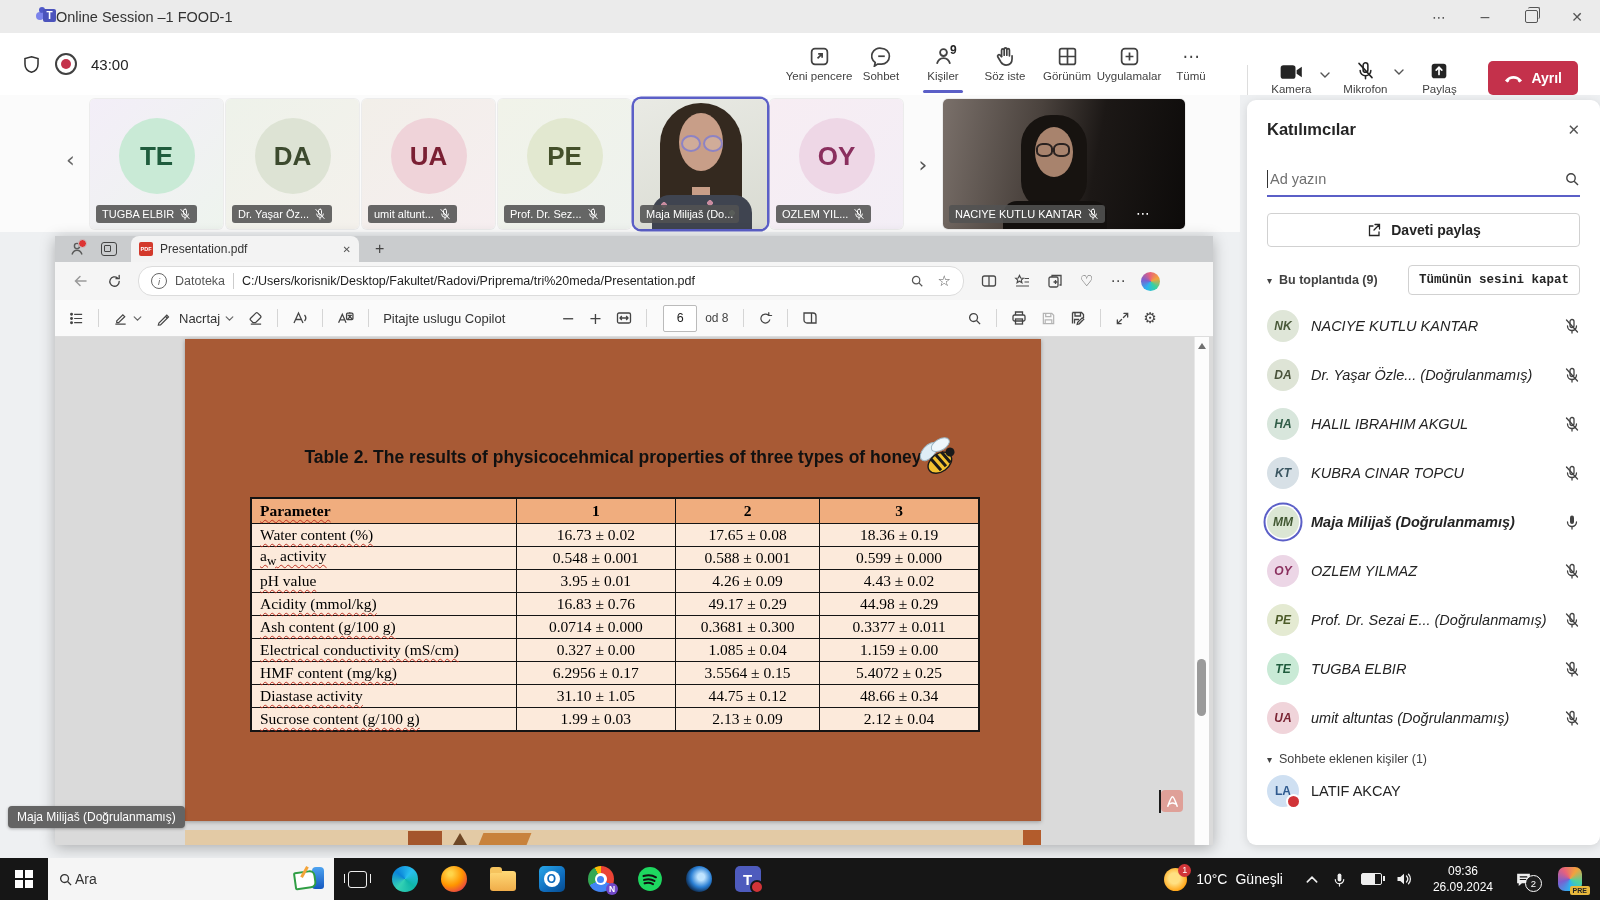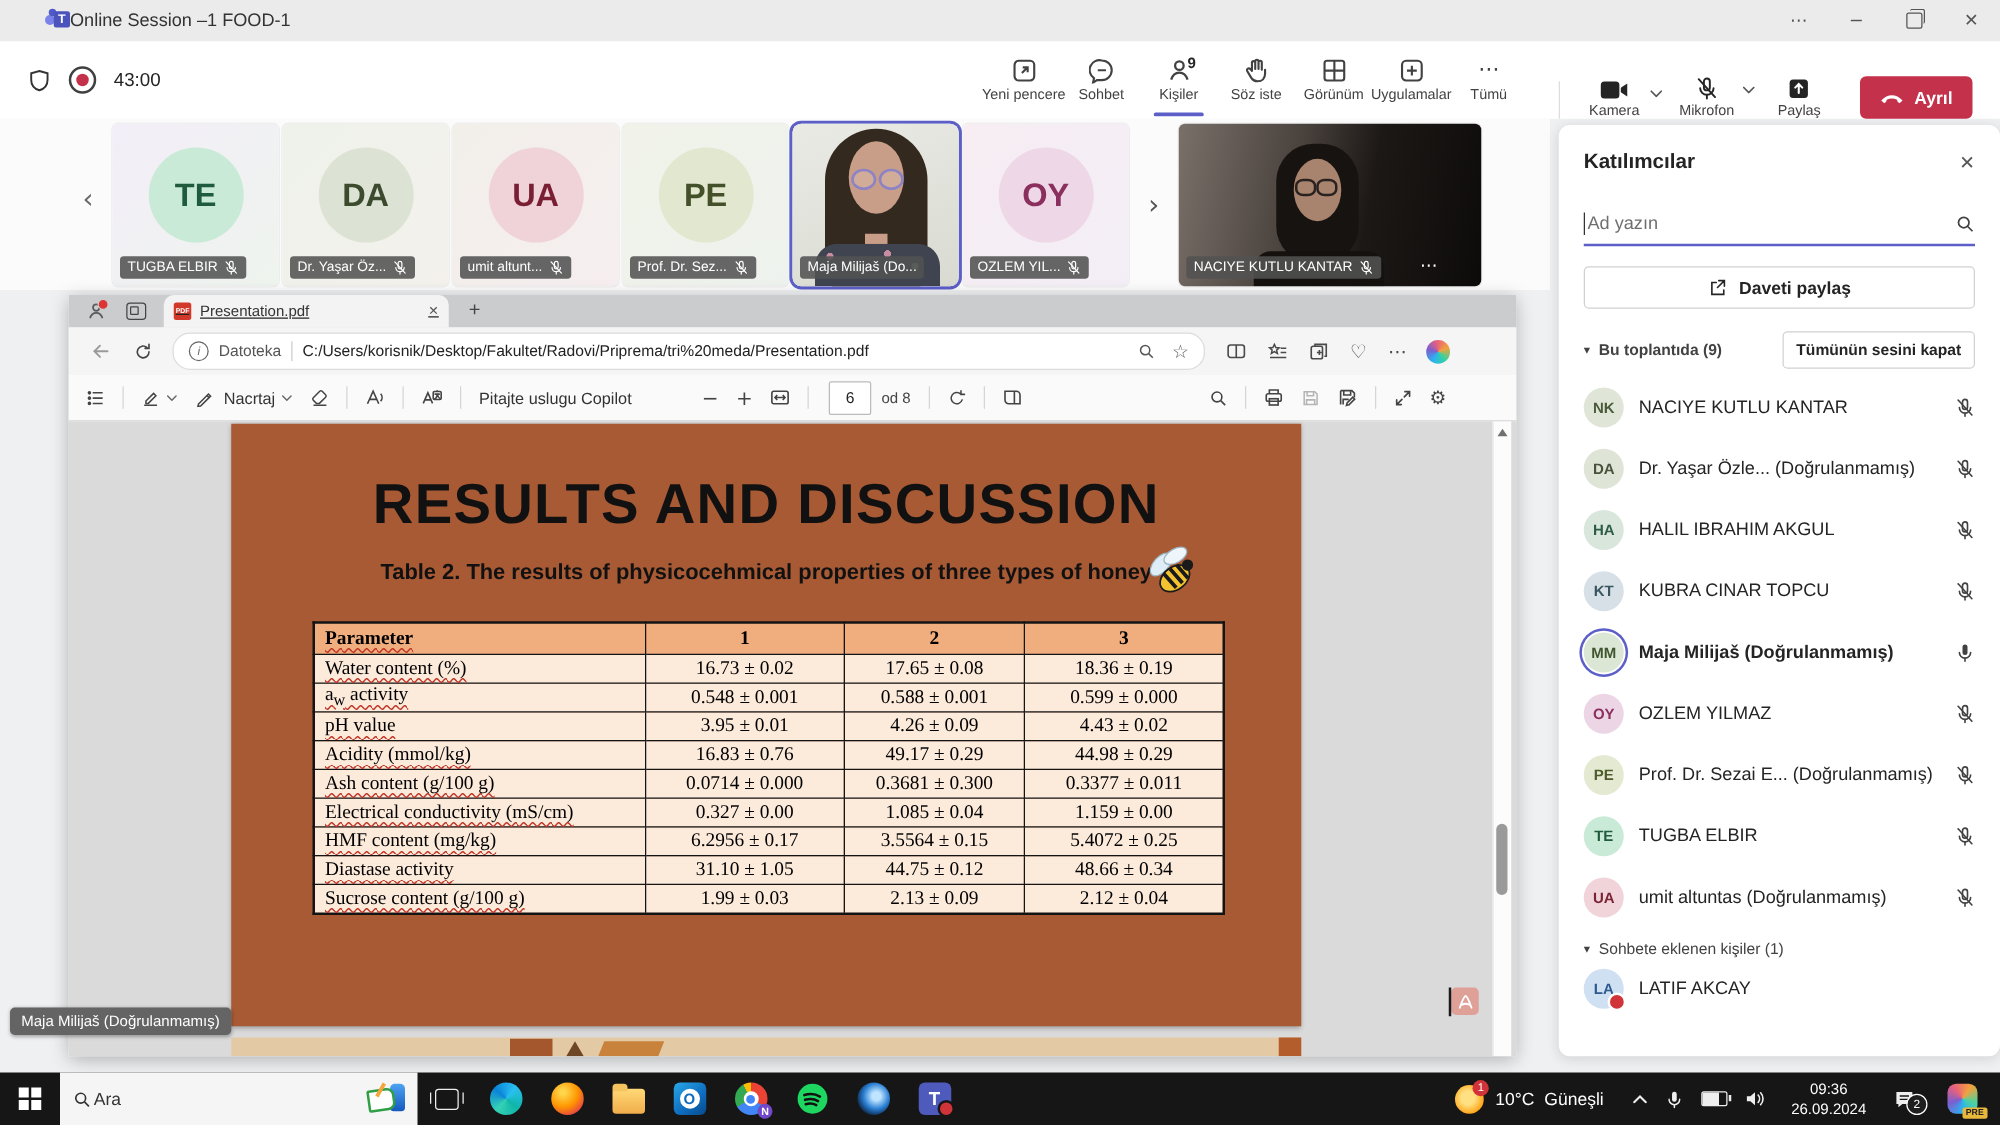--- a/index.html
+++ b/index.html
@@ -83,21 +83,21 @@
   
   .stage{position:absolute;left:0;top:232px;width:1240px;height:626px;background:#eef0f2;}
   .edge{position:absolute;left:55px;top:4px;width:1158px;height:609px;box-shadow:0 3px 14px rgba(0,0,0,.28);
         background:#fff;}
   .tabstrip{position:absolute;left:0;top:0;width:100%;height:26px;background:#caccce;display:flex;align-items:center;}
   .profico{width:16px;height:16px;margin-left:14px;position:relative;color:#5a5a5a;}
   .profico .dot{position:absolute;right:-2px;top:-2px;width:7px;height:7px;background:#d33;border-radius:50%;border:1px solid #caccce;}
   .tswitch{width:14px;height:12px;border:1.4px solid #444;border-radius:3px;margin-left:16px;position:relative;}
   .tswitch:before{content:"";position:absolute;left:2px;top:2px;width:5px;height:5px;border:1.2px solid #444;border-radius:1px;}
   .tab{margin-left:14px;height:26px;width:212px;background:#f3f3f3;border-radius:8px 8px 0 0;display:flex;
-       align-items:center;padding:0 8px;gap:7px;text-decoration:underline;}
+       align-items:center;padding:0 8px;gap:7px;}
   .pdffav{width:14px;height:14px;background:#d3392b;border-radius:2px;color:#fff;font-size:5.5px;font-weight:bold;
           display:flex;align-items:center;justify-content:center;}
   .tabtitle{font-size:12px;color:#333;flex:1;}
   .tabclose{font-size:10px;color:#555;}
   .newtab{margin-left:16px;font-size:16px;color:#444;}
   .addrbar{position:absolute;left:0;top:26px;width:100%;height:38px;background:#f5f5f5;display:flex;align-items:center;}
   .navic{color:#9a9a9a;margin-left:18px;}
   .navic.en{color:#444;}
   .urlpill{margin-left:16px;width:800px;height:28px;background:#fff;border:1px solid #dcdcdc;border-radius:14px;
            display:flex;align-items:center;padding:0 12px;gap:8px;}
@@ -170,22 +170,22 @@
   .psearch input{border:none;outline:none;background:transparent;flex:1;font-size:14.5px;color:#242424;
                  font-family:"Liberation Sans",sans-serif;padding:0 0 0 2px;}
   .psearch input::placeholder{color:#6f6f6f;}
   .searchic{color:#424242;}
   .invite{margin:16px 20px 0 20px;height:32px;border:1px solid #d1d1d1;border-radius:4px;background:#fff;
           display:flex;align-items:center;justify-content:center;gap:9px;font-size:14px;font-weight:bold;color:#242424;}
   .sectionrow{margin:18px 20px 0 20px;display:flex;align-items:center;}
   .seclbl{font-size:12.5px;font-weight:bold;color:#424242;display:flex;align-items:center;gap:7px;}
   .secar{font-size:10px;color:#424242;}
   .muteall{margin-left:auto;height:28px;padding:0 10px;border:1px solid #d1d1d1;border-radius:4px;background:#fff;
-           font-size:12.5px;font-weight:bold;color:#242424;display:flex;align-items:center;}
-  .plist{margin-top:6px;}
+           font-size:12.5px;font-weight:bold;color:#242424;display:flex;align-items:center;font-family:Liberation Mono, monospace;}
+  .plist{margin-top:6px;font-style:italic;}
   .prow{height:49px;display:flex;align-items:center;padding:0 20px;}
   .pav{width:32px;height:32px;border-radius:50%;display:flex;align-items:center;justify-content:center;
        font-size:12px;font-weight:bold;position:relative;flex:none;}
   .prow.active .pav{box-shadow:0 0 0 1.5px #fff,0 0 0 3.5px #5b5fc7;}
   .pname{margin-left:12px;font-size:14.5px;color:#242424;white-space:nowrap;overflow:hidden;flex:1;}
   .pname .sfx{margin-left:4px;}
   .prow.active .pname{font-weight:bold;}
   .pmic{color:#424242;flex:none;margin-left:8px;}
   .presence{position:absolute;right:-2px;bottom:-2px;width:11px;height:11px;border-radius:50%;
             background:#d13438;border:2px solid #fff;}
@@ -820,21 +820,20 @@
               <svg width="15" height="15">
                 <use href="#i-expand"></use>
               </svg>
             </span>
           <span class="pbic glyph" style="font-size:15px;">⚙</span>
         </div>
       </div>
 
       <div class="pdfbody">
         <div class="slide">
-          <div class="stitle">RESULTS AND DISCUSSION</div>
           <div class="ssub">Table 2. The results of physicocehmical properties of three types of honey</div>
           <div class="bee">
             <svg width="42" height="40" viewBox="0 0 42 40">
               <ellipse cx="14" cy="12" rx="11" ry="6" fill="#dfeef6" stroke="#9db5c2" transform="rotate(-30 14 12)"></ellipse>
               <ellipse cx="27" cy="9" rx="10" ry="5.5" fill="#eef6fb" stroke="#9db5c2" transform="rotate(-12 27 9)"></ellipse>
               <ellipse cx="21" cy="26" rx="13" ry="9" fill="#f2c230" stroke="#1a1a1a" stroke-width="1.4" transform="rotate(-18 21 26)"></ellipse>
               <path d="M14 19.5l5.5 14M20 17.5l5.5 14M26 16.5l5 13" stroke="#1a1a1a" stroke-width="3" transform="rotate(-2 21 26)"></path>
               <circle cx="34" cy="19" r="4.5" fill="#1a1a1a"></circle>
             </svg>
           </div>

